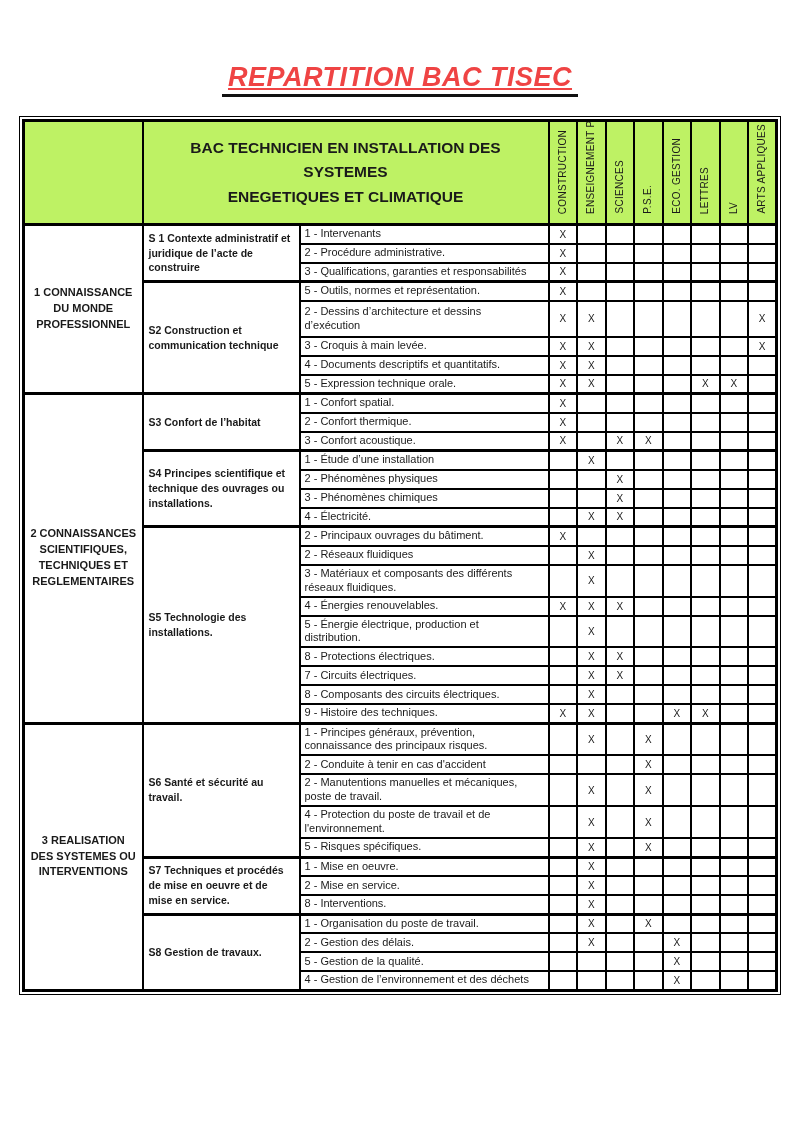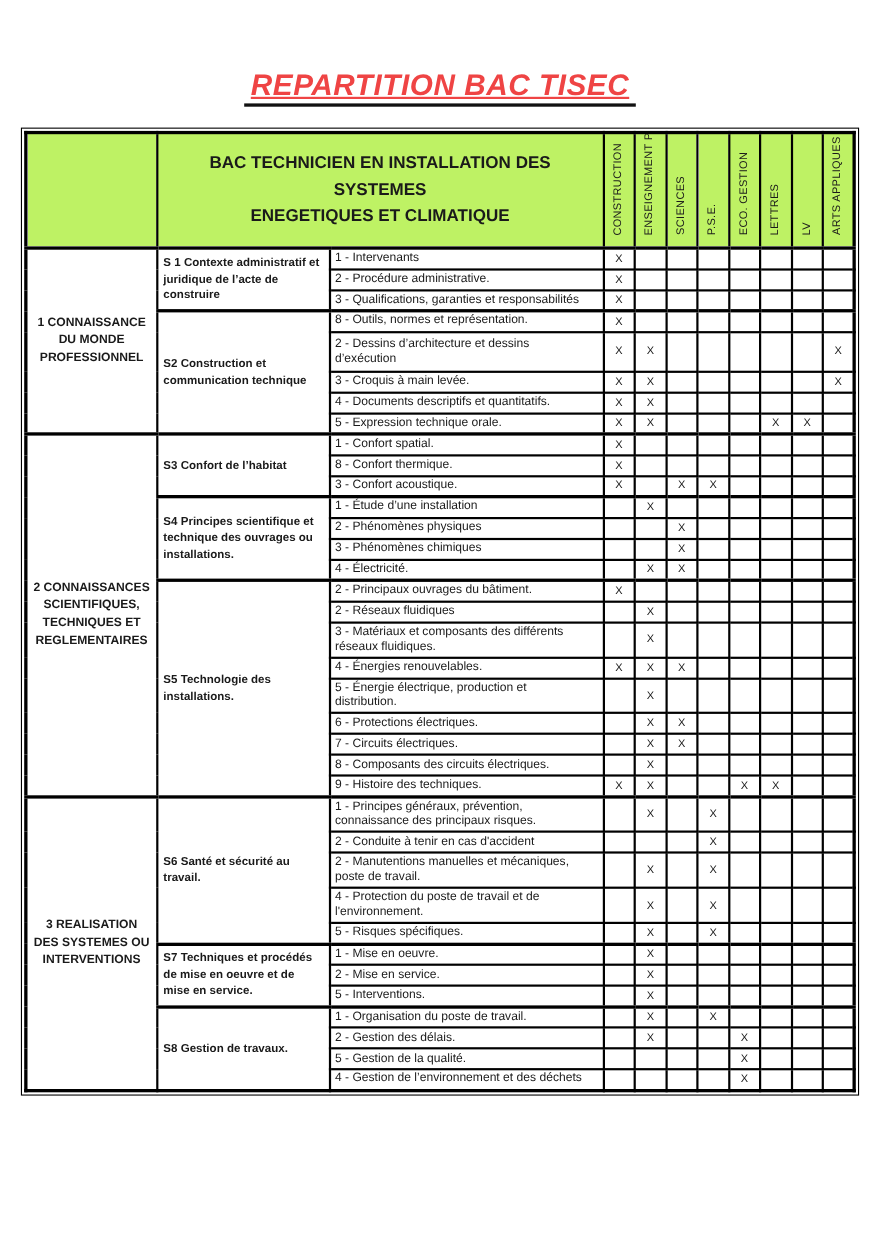--- a/index.html
+++ b/index.html
@@ -195,21 +195,21 @@
           <td class="mark-cell"></td>
           <td class="mark-cell"></td>
           <td class="mark-cell"></td>
           <td class="mark-cell"></td>
           <td class="mark-cell"></td>
           <td class="mark-cell"></td>
           <td class="mark-cell"></td>
         </tr>
         <tr class="sub-start">
           <td class="sub-cell" rowspan="5">S2 Construction et communication technique</td>
-          <td class="item-cell">8 - Outils, normes et représentation.</td>
+          <td class="item-cell">5 - Outils, normes et représentation.</td>
           <td class="mark-cell">X</td>
           <td class="mark-cell"></td>
           <td class="mark-cell"></td>
           <td class="mark-cell"></td>
           <td class="mark-cell"></td>
           <td class="mark-cell"></td>
           <td class="mark-cell"></td>
           <td class="mark-cell"></td>
         </tr>
         <tr style="height: 36px;">
@@ -263,21 +263,21 @@
           <td class="mark-cell">X</td>
           <td class="mark-cell"></td>
           <td class="mark-cell"></td>
           <td class="mark-cell"></td>
           <td class="mark-cell"></td>
           <td class="mark-cell"></td>
           <td class="mark-cell"></td>
           <td class="mark-cell"></td>
         </tr>
         <tr>
-          <td class="item-cell">8 - Confort thermique.</td>
+          <td class="item-cell">2 - Confort thermique.</td>
           <td class="mark-cell">X</td>
           <td class="mark-cell"></td>
           <td class="mark-cell"></td>
           <td class="mark-cell"></td>
           <td class="mark-cell"></td>
           <td class="mark-cell"></td>
           <td class="mark-cell"></td>
           <td class="mark-cell"></td>
         </tr>
         <tr>
@@ -386,21 +386,21 @@
           <td class="mark-cell"></td>
           <td class="mark-cell">X</td>
           <td class="mark-cell"></td>
           <td class="mark-cell"></td>
           <td class="mark-cell"></td>
           <td class="mark-cell"></td>
           <td class="mark-cell"></td>
           <td class="mark-cell"></td>
         </tr>
         <tr>
-          <td class="item-cell">6 - Protections électriques.</td>
+          <td class="item-cell">8 - Protections électriques.</td>
           <td class="mark-cell"></td>
           <td class="mark-cell">X</td>
           <td class="mark-cell">X</td>
           <td class="mark-cell"></td>
           <td class="mark-cell"></td>
           <td class="mark-cell"></td>
           <td class="mark-cell"></td>
           <td class="mark-cell"></td>
         </tr>
         <tr>
@@ -510,21 +510,21 @@
           <td class="mark-cell"></td>
           <td class="mark-cell">X</td>
           <td class="mark-cell"></td>
           <td class="mark-cell"></td>
           <td class="mark-cell"></td>
           <td class="mark-cell"></td>
           <td class="mark-cell"></td>
           <td class="mark-cell"></td>
         </tr>
         <tr>
-          <td class="item-cell">5 - Interventions.</td>
+          <td class="item-cell">8 - Interventions.</td>
           <td class="mark-cell"></td>
           <td class="mark-cell">X</td>
           <td class="mark-cell"></td>
           <td class="mark-cell"></td>
           <td class="mark-cell"></td>
           <td class="mark-cell"></td>
           <td class="mark-cell"></td>
           <td class="mark-cell"></td>
         </tr>
         <tr class="sub-start">

